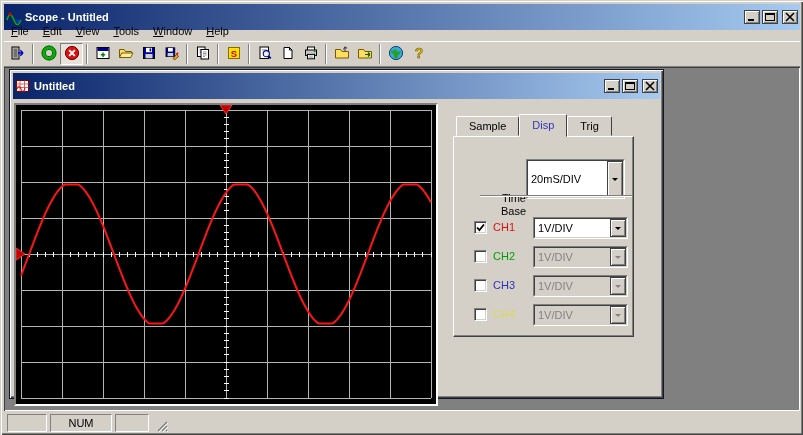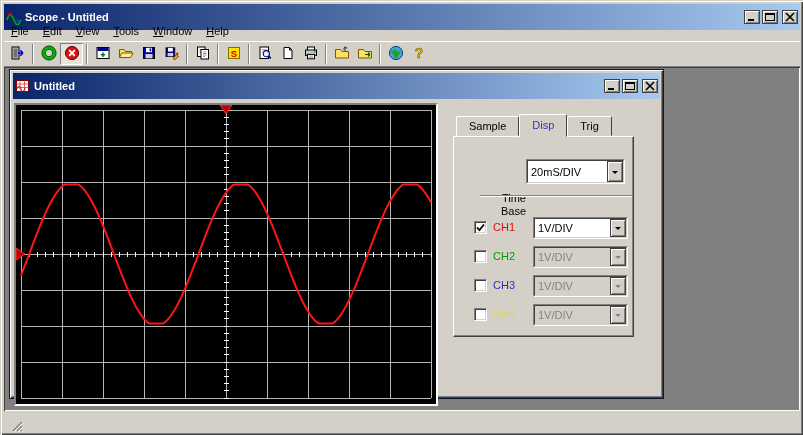--- a/index.html
+++ b/index.html
@@ -395,21 +395,21 @@
             <span class="tab">Sample</span>
             <span class="tab active" style="color: rgb(51, 51, 187);">Disp</span>
             <span class="tab">Trig</span>
           </div>
 
         <div class="tab-page">
           <div class="tb-label">
             <div>Time</div>
             <div>Base</div>
           </div>
-          <div class="combo" id="tb-combo" style="left:72px;top:22px;width:99px;height:25px;">
+          <div class="combo" id="tb-combo" style="left:72px;top:22px;width:99px;height:40px;">
             <div class="cinner">
               <span class="ctext">20mS/DIV</span>
               <span class="cbtn">
                   <span class="carrow"></span>
                 </span>
             </div>
           </div>
           <div class="sep"></div>
           <div id="channels">
               <div class="ch-row" style="top: 80px;">
@@ -463,20 +463,25 @@
                 </span>
               </div>
             </div>
         </div>
 
       </div>
     </div>
   </div>
 
   <div class="statusbar">
+    <span id="sb-panes" style="display:flex;">
+        <span class="sb-pane" style="width: 40px;"></span>
+        <span class="sb-pane" style="width: 62px;">NUM</span>
+        <span class="sb-pane" style="width: 34px;"></span>
+      </span>
     <span class="sb-grip">
         <svg width="14" height="14" viewBox="0 0 14 14">
           <path d="M13 4L4 13M13 8L8 13M13 12l-1 1" stroke="#808080" stroke-width="1.4"></path>
           <path d="M14 5L5 14M14 9L9 14M14 13l-1 1" stroke="#fff" stroke-width="1"></path>
         </svg>
       </span>
   </div>
 
 </div>
 

